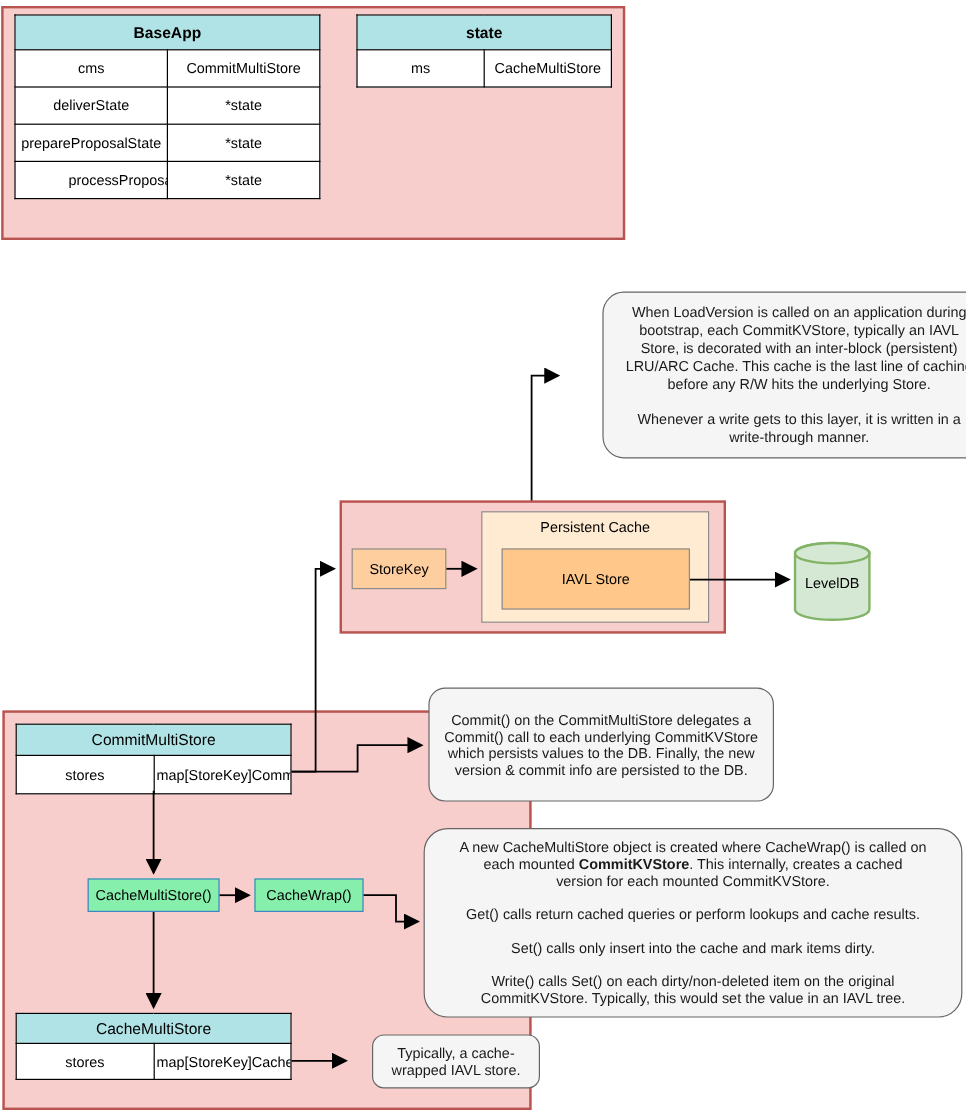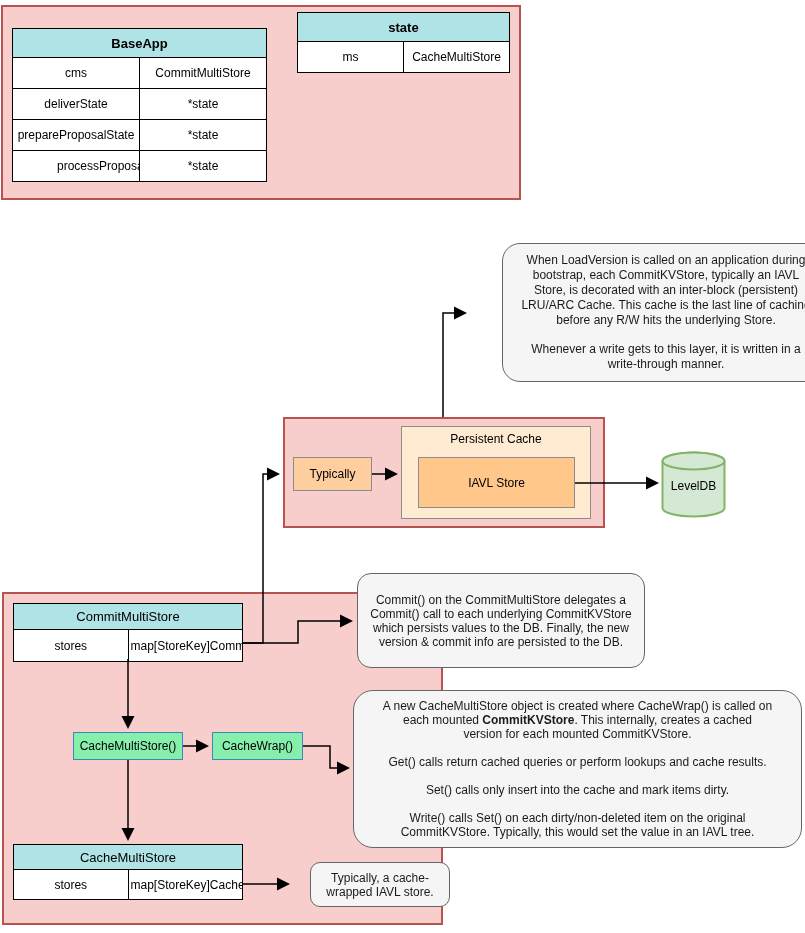--- a/index.html
+++ b/index.html
@@ -41,21 +41,21 @@
   
   svg.wires{position:absolute;left:0;top:0;pointer-events:none;z-index:20;}
 </style>
 </head>
 <body>
 
 <div class="canvas">
 
   <div class="group" style="left:1px;top:5px;width:520px;height:195px;"></div>
 
-  <table class="uml" style="left:12px;top:28px;width:255px;">
+  <table class="uml" style="left:12px;top:12px;width:255px;">
     <tbody>
         <tr>
           <th class="bold" colspan="2" style="height:28px;">BaseApp</th>
         </tr>
     <tr>
       <td style="width:126px;height:30px;">cms</td>
       <td style="width:129px;">CommitMultiStore</td>
         </tr>
     <tr>
       <td style="height:30px;">deliverState</td>
@@ -85,21 +85,21 @@
     </table>
 
   <div class="callout" style="left:470px;top:243px;width:328px;height:139px;border-radius:18px;padding:24px 14px;line-height:15px;margin-left:32px;">
     <p>When LoadVersion is called on an application during bootstrap, each CommitKVStore, typically an IAVL Store, is decorated with an inter-block (persistent) LRU/ARC Cache. This cache is the last line of caching before any R/W hits the underlying Store.</p>
     <p>Whenever a write gets to this layer, it is written in a write-through manner.</p>
   </div>
 
   <div class="group" style="left:283px;top:417px;width:322px;height:111px;"></div>
 
   <div class="node orange" style="left:293px;top:457px;width:79px;height:34px;">
-    <span>Typically</span>
+    <span>StoreKey</span>
   </div>
 
   <div class="node cream" style="left:401px;top:426px;width:190px;height:93px;">
     <div class="pc-title">Persistent Cache</div>
   </div>
 
   <div class="node orange-dark" style="left:418px;top:457px;width:157px;height:51px;">
     <span>IAVL Store</span>
   </div>
 

